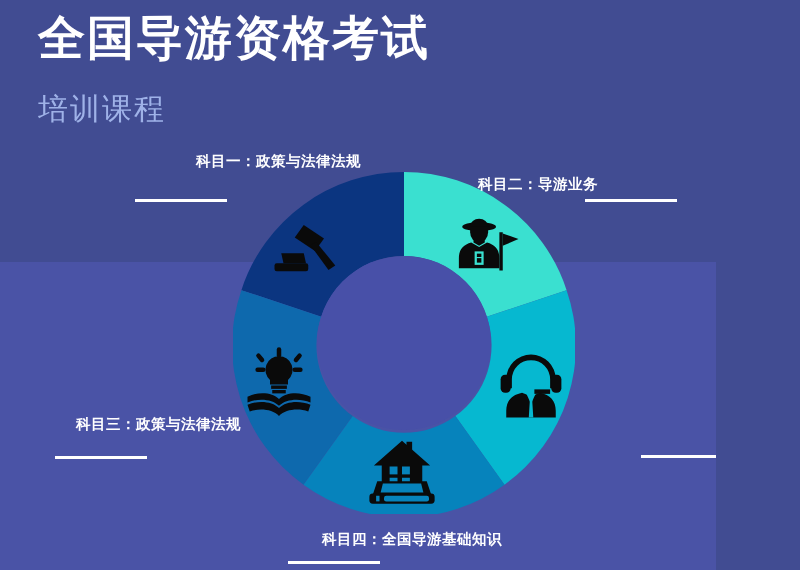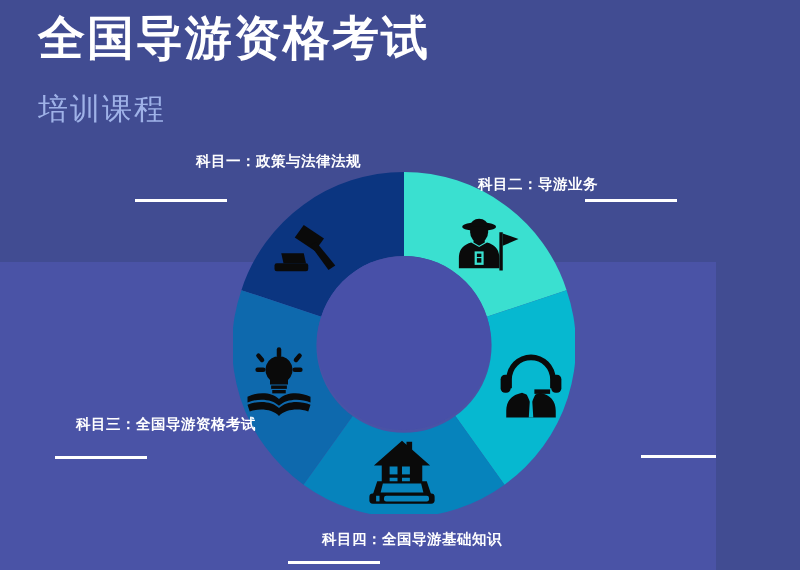--- a/index.html
+++ b/index.html
@@ -236,21 +236,21 @@
       </svg>
     </span>
   </div>
 
   <div class="label label-1">科目一：政策与法律法规</div>
   <div class="rule rule-1"></div>
 
   <div class="label label-2">科目二：导游业务</div>
   <div class="rule rule-2"></div>
 
-  <div class="label label-3">科目三：全国导游资格考试</div>
+  <div class="label label-3">科目三：政策与法律法规</div>
   <div class="rule rule-3"></div>
 
   <div class="label label-4">科目四：全国导游基础知识</div>
   <div class="rule rule-4"></div>
 
   <div class="rule rule-5"></div>
 
 </div>
 
 </body></html>

